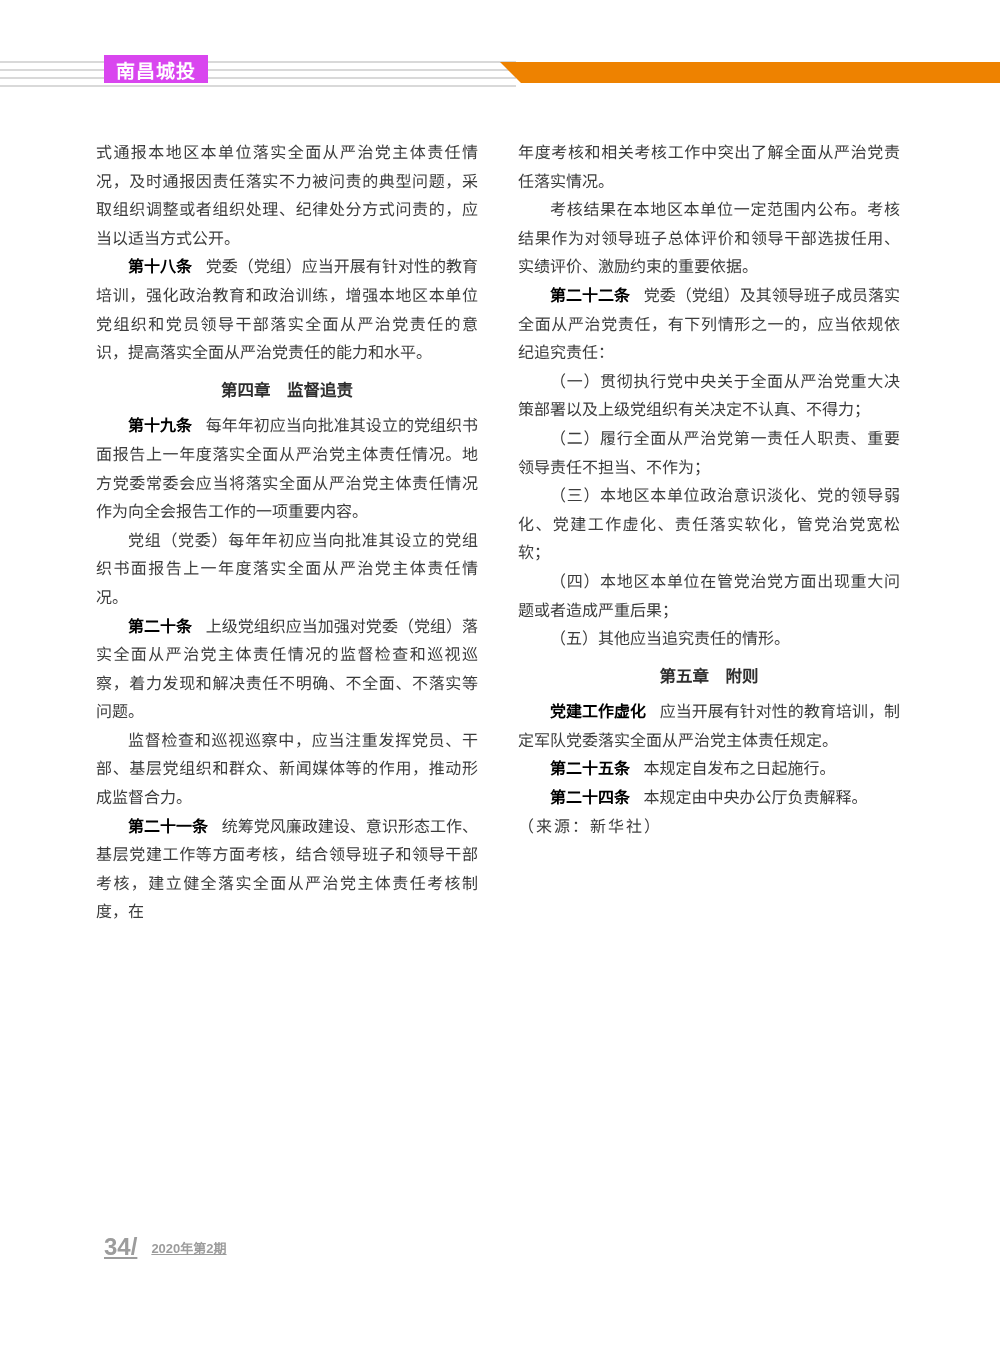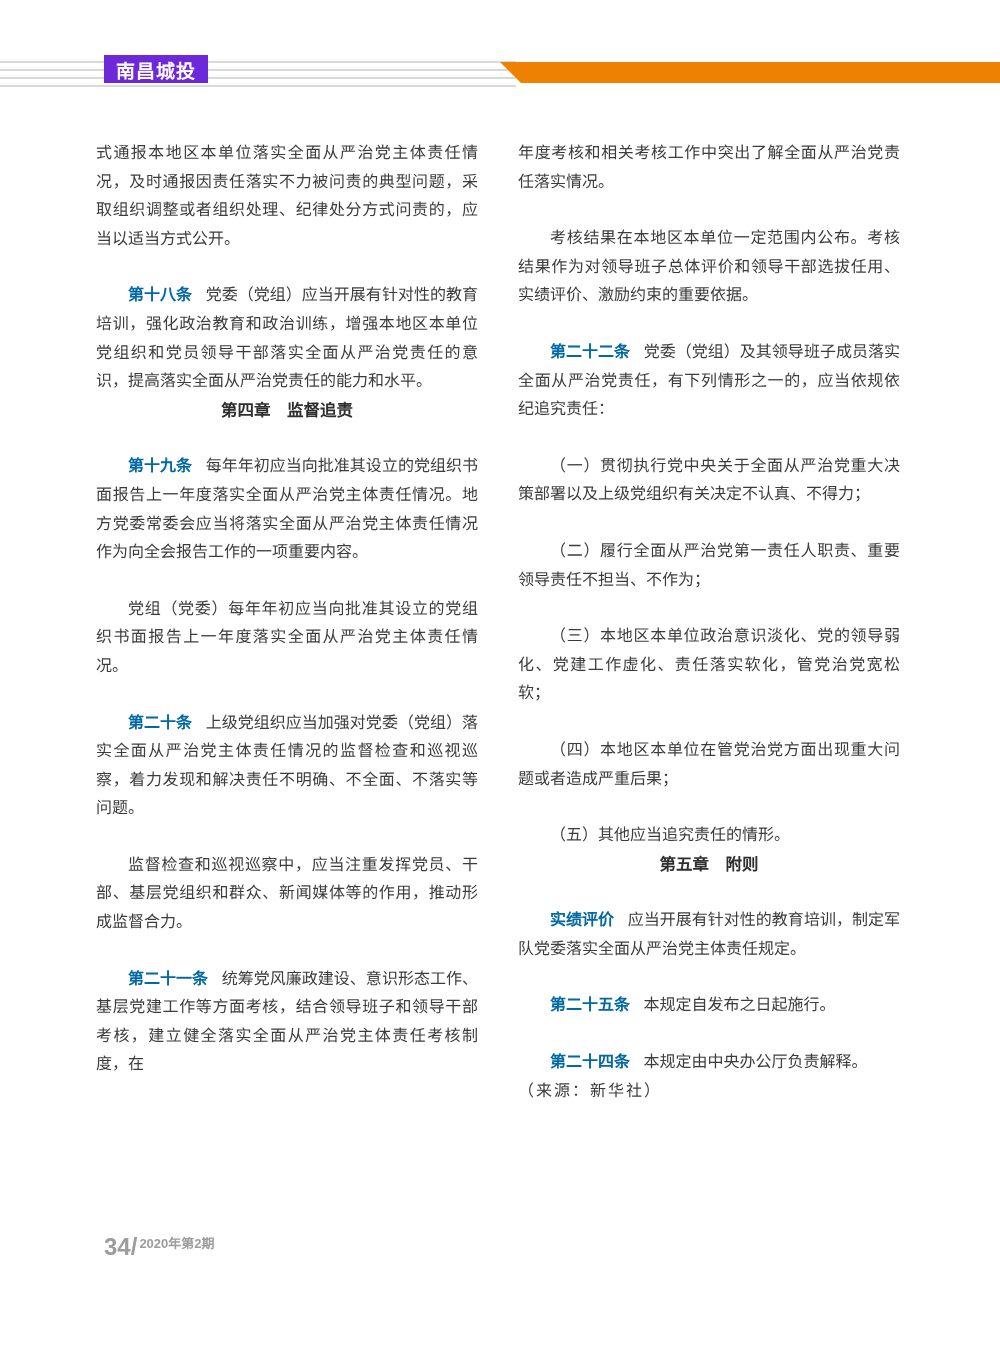--- a/index.html
+++ b/index.html
@@ -14,21 +14,21 @@
 
   
   .stripes{
     position:absolute;left:0;top:61px;width:516px;height:31px;
     background:repeating-linear-gradient(to bottom,
       #d9d9d9 0px,#d9d9d9 2.5px,
       #ffffff 2.5px,#ffffff 8px);
   }
   .logo-box{
     position:absolute;left:104px;top:55px;width:104px;height:28px;
-    background:#6d28d9;
+    background:#d946ef;
     display:flex;align-items:center;justify-content:center;
     z-index:3;
   }
   .logo-box span{
     color:#ffffff;font-weight:700;font-size:19px;letter-spacing:1px;
     font-family:"Liberation Sans", sans-serif;
   }
   .banner{
     position:absolute;left:500px;top:62px;width:500px;height:21px;
     background:#ee8200;
@@ -39,44 +39,44 @@
   
   .col{
     position:absolute;top:139px;width:382px;
     color:#3c3c3c;
     font-size:16px;line-height:28.6px;
     text-align:justify;
   }
   .col-left{left:96px;}
   .col-right{left:518px;}
   .para{margin:0;}
-  .indent{text-indent:2em;margin-top:28px;}
+  .indent{text-indent:2em;}
   .lead{
     font-weight:700;
     font-family:"Liberation Sans", sans-serif;
     margin-right:.85em;
-    color:#0369a1;
+    color:#000000;
   }
   .chapter{
-    margin:0;text-align:center;text-indent:0;
+    margin:8px;text-align:center;text-indent:0;
     font-size:16.5px;line-height:28.6px;font-weight:700;
     font-family:"Liberation Sans", sans-serif;
     color:#2e2e2e;
   }
   .source{
     margin:0;text-align:left;text-indent:0;
     padding-right:10px;letter-spacing:2px;
   }
 
   
   .page-footer{
     position:absolute;left:104px;top:1233px;
     color:#9c9c9c;
     font-family:"Liberation Sans", sans-serif;
-    display:flex;align-items:flex-start;gap:2px;
+    display:flex;align-items:center;gap:14px;text-decoration:underline;
   }
   .page-num{font-size:24px;font-weight:700;}
   .issue{font-size:13px;font-weight:700;}
 </style>
 </head>
 <body>
 
 <div class="page">
 
   <header>
@@ -103,21 +103,21 @@
     <section class="col col-right">
       <p class="para"><span>年度考核和相关考核工作中突出了解全面从严治党责任落实情况。</span></p>
       <p class="para indent"><span>考核结果在本地区本单位一定范围内公布。考核结果作为对领导班子总体评价和领导干部选拔任用、实绩评价、激励约束的重要依据。</span></p>
       <p class="para indent"><span class="lead">第二十二条</span><span>党委（党组）及其领导班子成员落实全面从严治党责任，有下列情形之一的，应当依规依纪追究责任：</span></p>
       <p class="para indent"><span>（一）贯彻执行党中央关于全面从严治党重大决策部署以及上级党组织有关决定不认真、不得力；</span></p>
       <p class="para indent"><span>（二）履行全面从严治党第一责任人职责、重要领导责任不担当、不作为；</span></p>
       <p class="para indent"><span>（三）本地区本单位政治意识淡化、党的领导弱化、党建工作虚化、责任落实软化，管党治党宽松软；</span></p>
       <p class="para indent"><span>（四）本地区本单位在管党治党方面出现重大问题或者造成严重后果；</span></p>
       <p class="para indent"><span>（五）其他应当追究责任的情形。</span></p>
       <h3 class="chapter">第五章　附则</h3>
-      <p class="para indent"><span class="lead">实绩评价</span><span>应当开展有针对性的教育培训，制定军队党委落实全面从严治党主体责任规定。</span></p>
+      <p class="para indent"><span class="lead">党建工作虚化</span><span>应当开展有针对性的教育培训，制定军队党委落实全面从严治党主体责任规定。</span></p>
       <p class="para indent"><span class="lead">第二十五条</span><span>本规定自发布之日起施行。</span></p>
       <p class="para indent"><span class="lead">第二十四条</span><span>本规定由中央办公厅负责解释。</span></p>
       <p class="para source">（来源：新华社）</p>
     </section>
 
   </main>
 
   <footer class="page-footer">
     <span class="page-num">34/</span>
     <span class="issue">2020年第2期</span>

